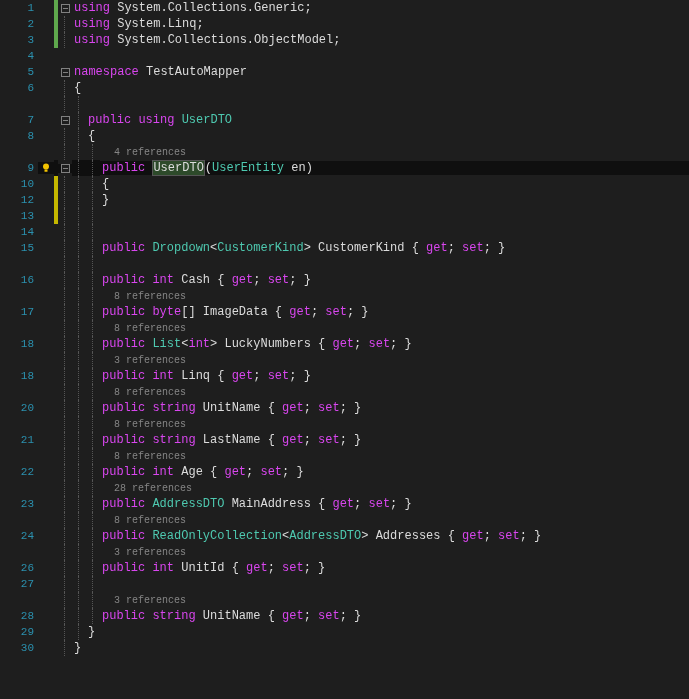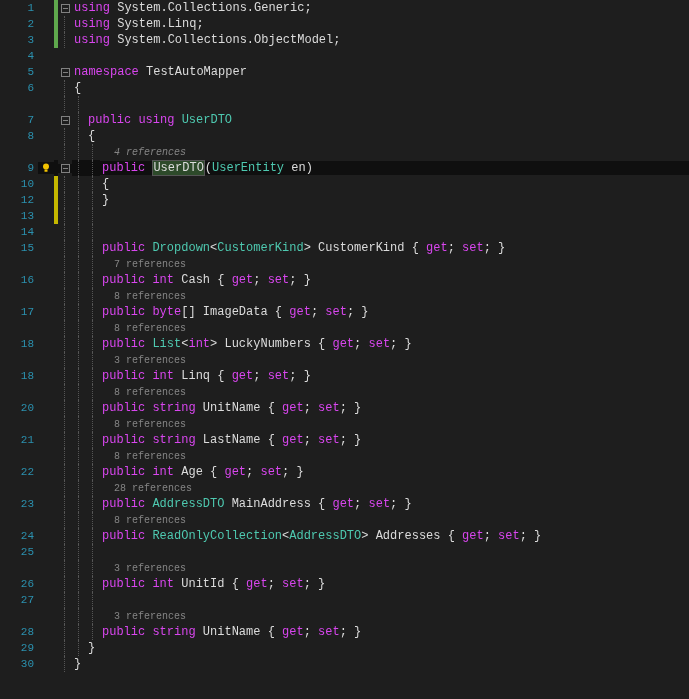--- a/index.html
+++ b/index.html
@@ -181,21 +181,21 @@
   <div class="glyph"></div>
   <div class="change-bar"></div>
   <div class="outline"><div class="guide v"></div></div>
   <div class="guide v"></div>
   <div class="code"><span class="p">{</span></div>
 </div>
 
 <div class="line codelens">
   <div class="gutter-num">.</div><div class="glyph"></div><div class="change-bar"></div><div class="outline"><div class="guide v"></div></div>
   <div class="guide v"></div><div class="guide v"></div>
-  <div class="code" style="padding-left:14px;font-style:italic;">4 references</div>
+  <div class="code" style="padding-left:14px;">4 references</div>
 </div>
 
 <div class="line row-highlight">
   <div class="gutter-num">9</div>
   <div class="glyph bulb">
     <svg viewBox="0 0 16 16">
           <circle cx="8" cy="6" r="4" fill="#f2c200"></circle>
           <rect x="6" y="10" width="4" height="3" fill="#f2c200"></rect>
         </svg>
   </div>
@@ -243,21 +243,20 @@
   <div class="gutter-num">15</div>
   <div class="glyph"></div><div class="change-bar"></div>
   <div class="outline"><div class="guide v"></div></div>
   <div class="guide v"></div><div class="guide v"></div>
   <div class="code"><span class="k">public</span><span class="p"> </span><span class="t">Dropdown</span><span class="p">&lt;</span><span class="t">CustomerKind</span><span class="p">&gt;</span><span class="p"> CustomerKind { </span><span class="k">get</span><span class="p">; </span><span class="k">set</span><span class="p">; }</span></div>
 </div>
 
 <div class="line codelens">
   <div class="gutter-num">.</div><div class="glyph"></div><div class="change-bar"></div><div class="outline"><div class="guide v"></div></div>
   <div class="guide v"></div><div class="guide v"></div>
-  <div class="code" style="padding-left:14px;">7 references</div>
 </div>
 
 <div class="line">
   <div class="gutter-num">16</div>
   <div class="glyph"></div><div class="change-bar"></div>
   <div class="outline"><div class="guide v"></div></div>
   <div class="guide v"></div><div class="guide v"></div>
   <div class="code"><span class="k">public</span><span class="p"> </span><span class="k">int</span><span class="p"> Cash { </span><span class="k">get</span><span class="p">; </span><span class="k">set</span><span class="p">; }</span></div>
 </div>
 
@@ -366,27 +365,20 @@
 </div>
 
 <div class="line">
   <div class="gutter-num">24</div>
   <div class="glyph"></div><div class="change-bar"></div>
   <div class="outline"><div class="guide v"></div></div>
   <div class="guide v"></div><div class="guide v"></div>
   <div class="code"><span class="k">public</span><span class="p"> </span><span class="t">ReadOnlyCollection</span><span class="p">&lt;</span><span class="t">AddressDTO</span><span class="p">&gt;</span><span class="p"> Addresses { </span><span class="k">get</span><span class="p">; </span><span class="k">set</span><span class="p">; }</span></div>
 </div>
 
-<div class="line">
-  <div class="gutter-num">25</div>
-  <div class="glyph"></div><div class="change-bar"></div>
-  <div class="outline"><div class="guide v"></div></div>
-  <div class="guide v"></div><div class="guide v"></div>
-  <div class="code"></div>
-</div>
 
 <div class="line codelens">
   <div class="gutter-num">.</div><div class="glyph"></div><div class="change-bar"></div><div class="outline"><div class="guide v"></div></div>
   <div class="guide v"></div><div class="guide v"></div>
   <div class="code" style="padding-left:14px;">3 references</div>
 </div>
 
 <div class="line">
   <div class="gutter-num">26</div>
   <div class="glyph"></div><div class="change-bar"></div>

